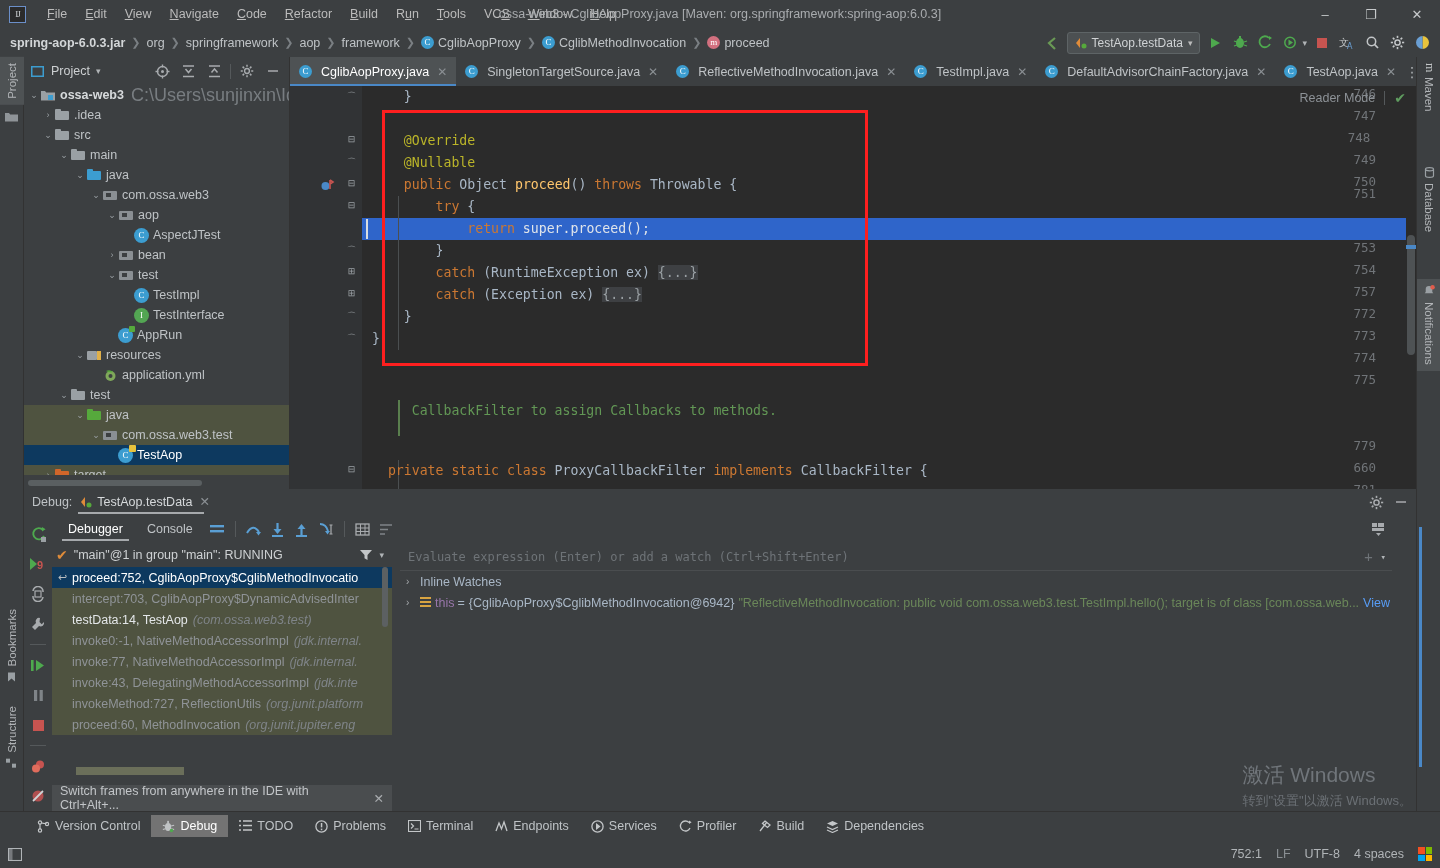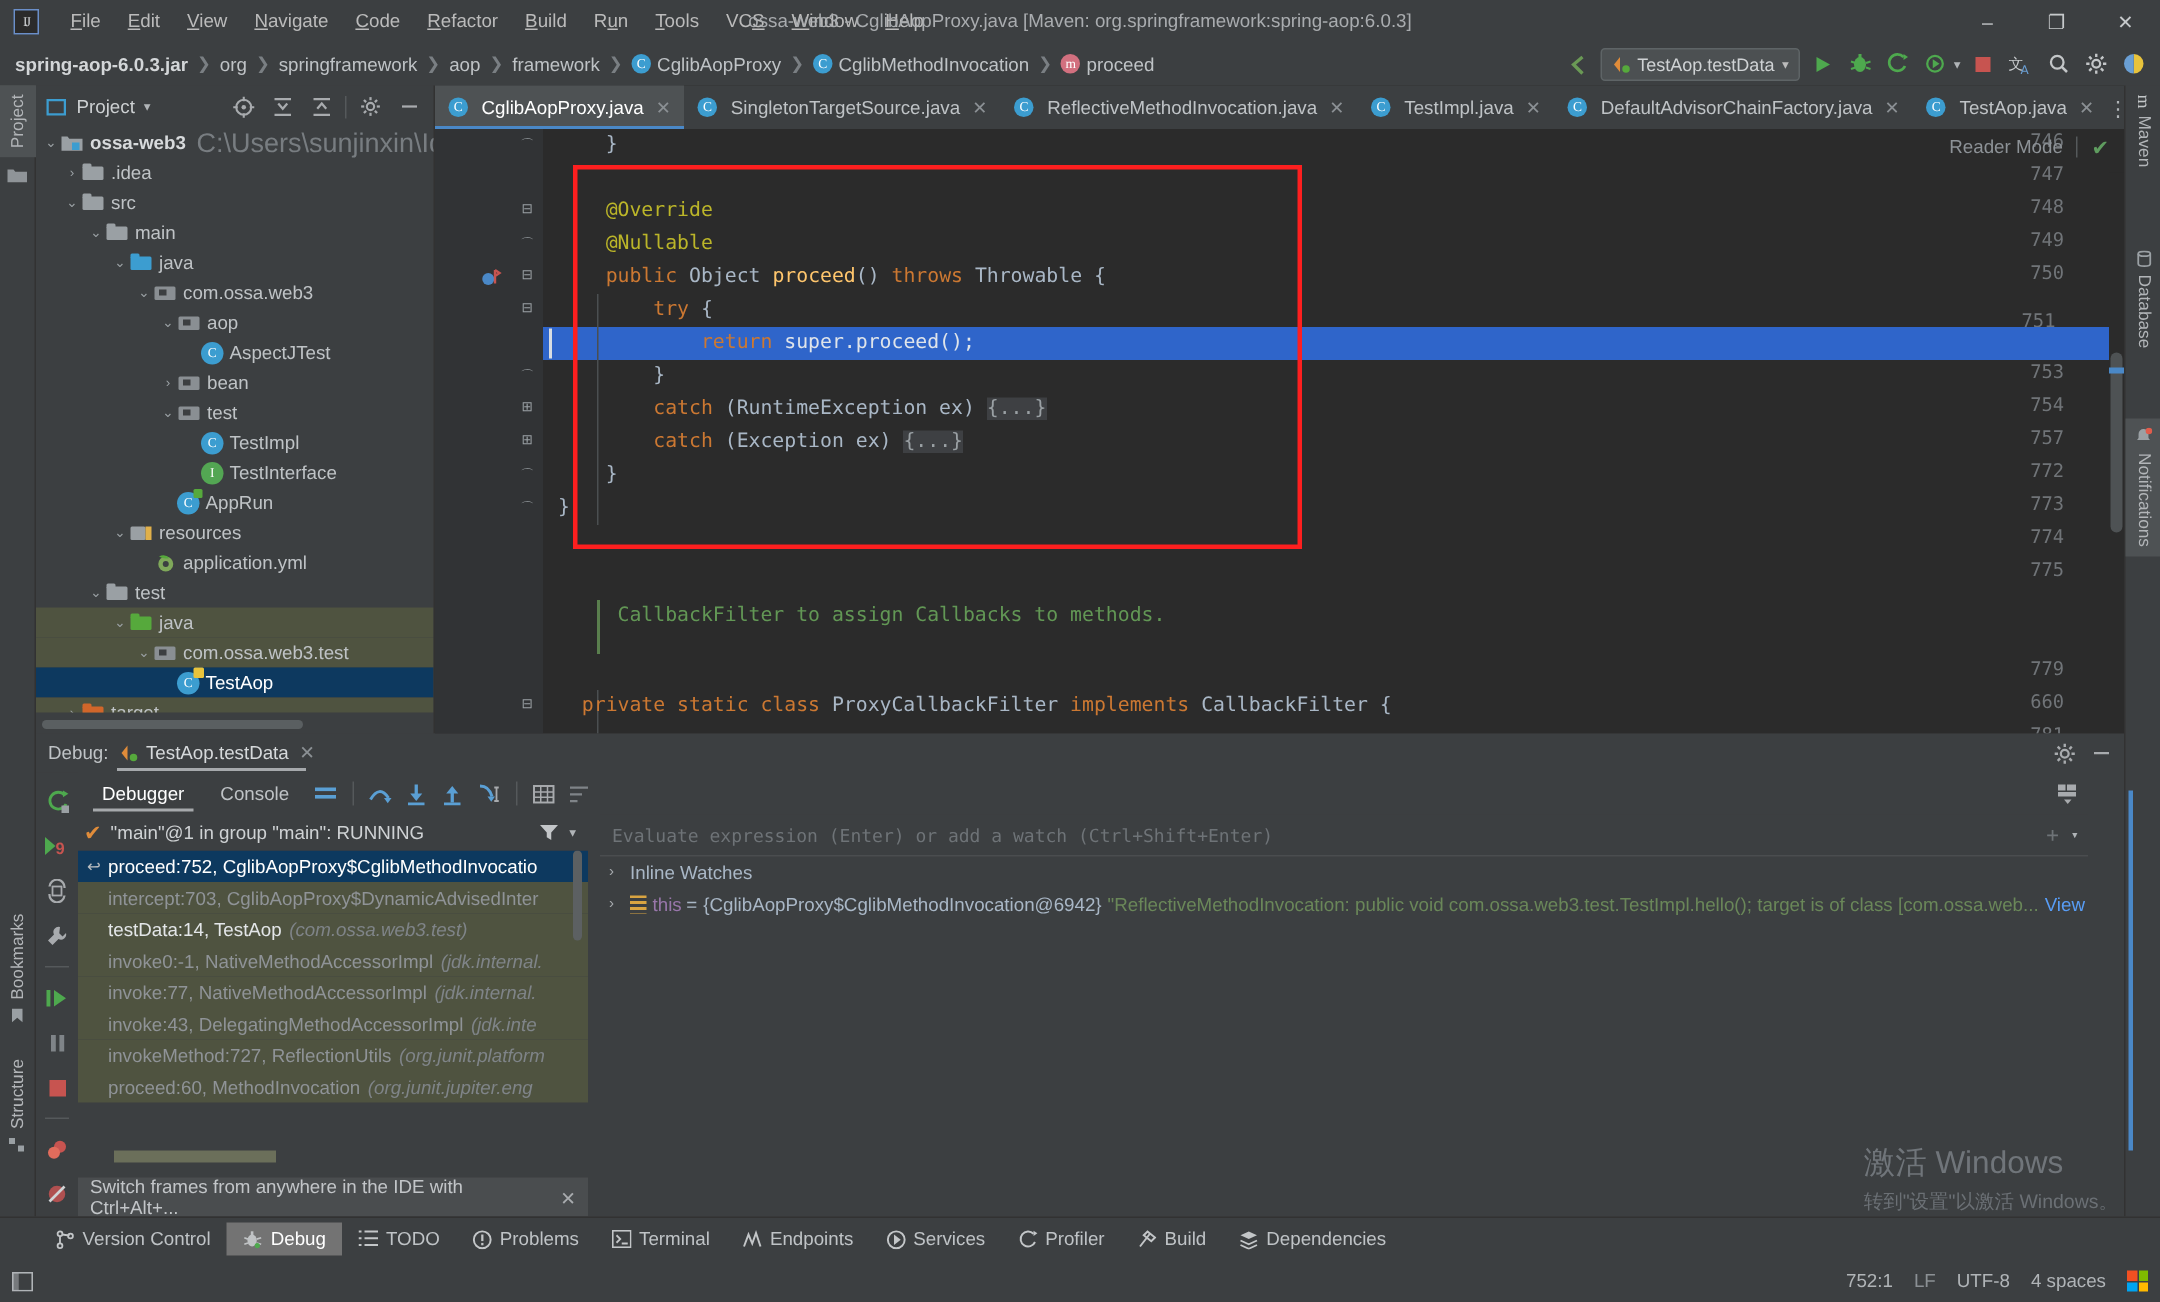--- a/index.html
+++ b/index.html
@@ -700,24 +700,24 @@
         <span class="x">✕</span>
       </div>
       <div class="tabs-more">⋮</div>
     </div>
 
     <div class="ed-body">
       <div class="gutter"></div>
 
       <div class="ln" style="top:0px;">746</div>
       <div class="ln" style="top:22px;">747</div>
-      <div class="ln" style="top:44px;">748</div>
+      <div class="ln" style="top:44px;text-align:center;">748</div>
       <div class="ln" style="top:66px;">749</div>
       <div class="ln" style="top:88px;">750</div>
-      <div class="ln" style="top:120px;text-align:center;">751</div>
+      <div class="ln" style="top:100px;">751</div>
       <div class="ln cur" style="top:132px;font-weight:bold;">752</div>
       <div class="ln" style="top:154px;">753</div>
       <div class="ln" style="top:176px;">754</div>
       <div class="ln" style="top:198px;">757</div>
       <div class="ln" style="top:220px;">772</div>
       <div class="ln" style="top:242px;">773</div>
       <div class="ln" style="top:264px;">774</div>
       <div class="ln" style="top:286px;">775</div>
       <div class="ln" style="top:352px;">779</div>
       <div class="ln" style="top:374px;">660</div>

